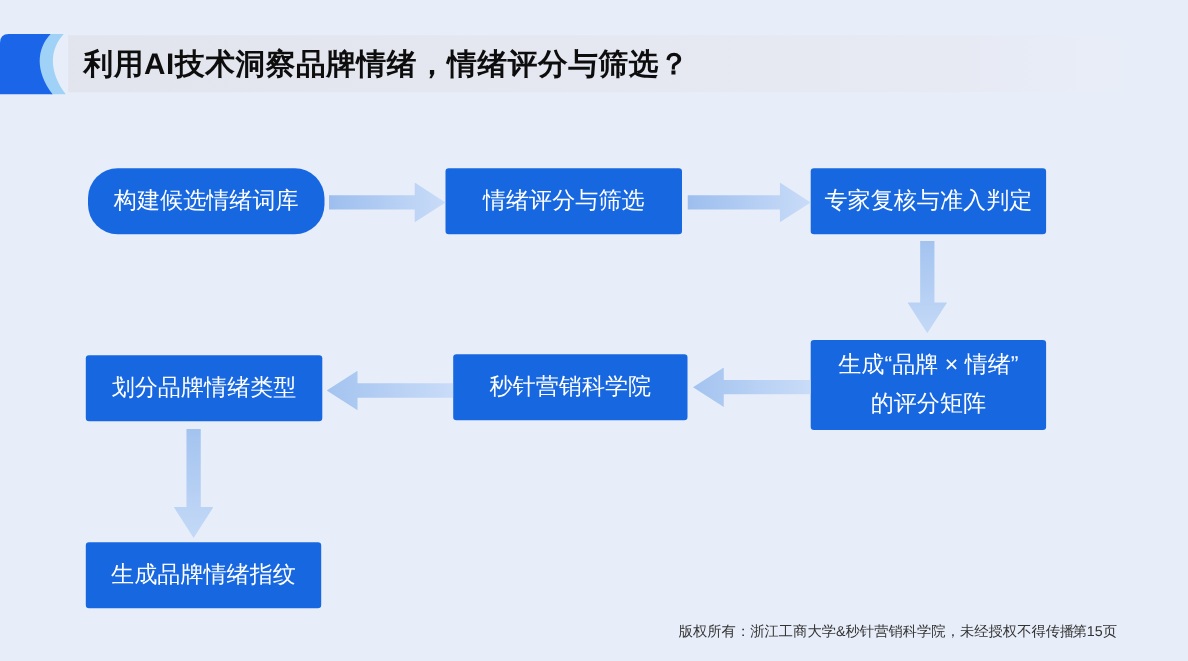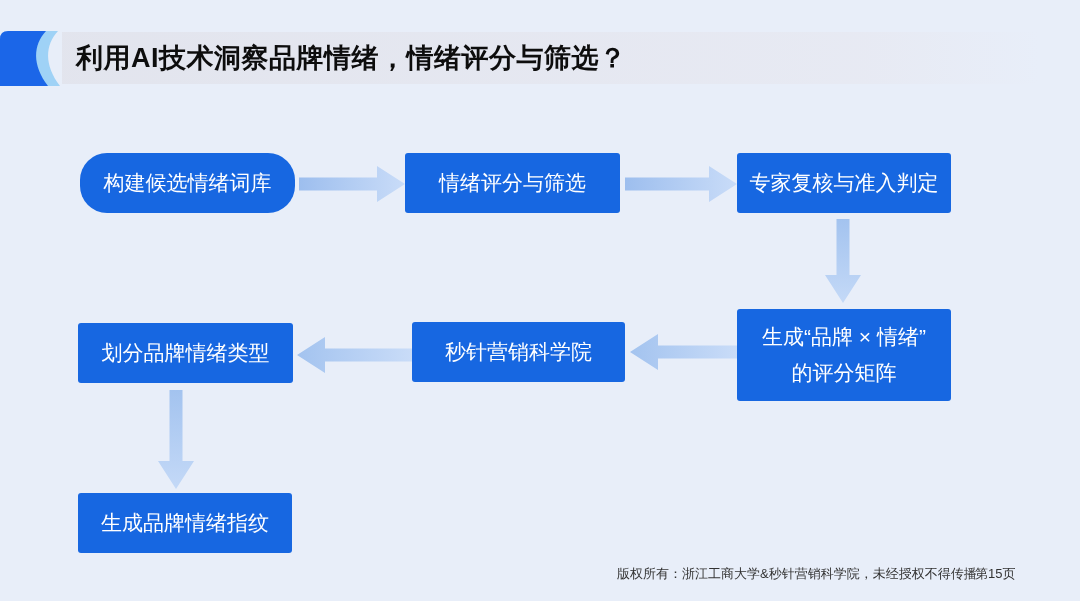--- a/index.html
+++ b/index.html
@@ -76,21 +76,21 @@
       <path fill="#1b66e8" d="M8 0 H46 C33 14 32 34 48 55 H0 V8 Q0 0 8 0 Z"></path>
     </svg>
   </div>
 
   <div class="slide-title">利用AI技术洞察品牌情绪，情绪评分与筛选？</div>
 
   <div class="fbox" style="left:80px; top:153px; width:215px; height:60px;border-radius:27px;">构建候选情绪词库</div>
   <div class="fbox" style="left:405px; top:153px; width:215px; height:60px;">情绪评分与筛选</div>
   <div class="fbox" style="left:737px; top:153px; width:214px; height:60px;text-align:right;">专家复核与准入判定</div>
 
-  <div class="fbox" style="left:737px; top:309px; width:214px; height:92px; line-height:36px;">生成“品牌 × 情绪”
+  <div class="fbox" style="left:737px; top:309px; width:214px; height:82px; line-height:36px;">生成“品牌 × 情绪”
 的评分矩阵</div>
   <div class="fbox" style="left:412px; top:322px; width:213px; height:60px;">秒针营销科学院</div>
   <div class="fbox" style="left:78px; top:323px; width:215px; height:60px;">划分品牌情绪类型</div>
 
   <div class="fbox" style="left:78px; top:493px; width:214px; height:60px;">生成品牌情绪指纹</div>
 
   <div class="arrow" style="left:299px; top:166px;">
     <svg width="106" height="36" viewBox="0 0 106 36">
       <defs>
           <linearGradient id="gr1" x1="0" y1="0" x2="1" y2="0">

